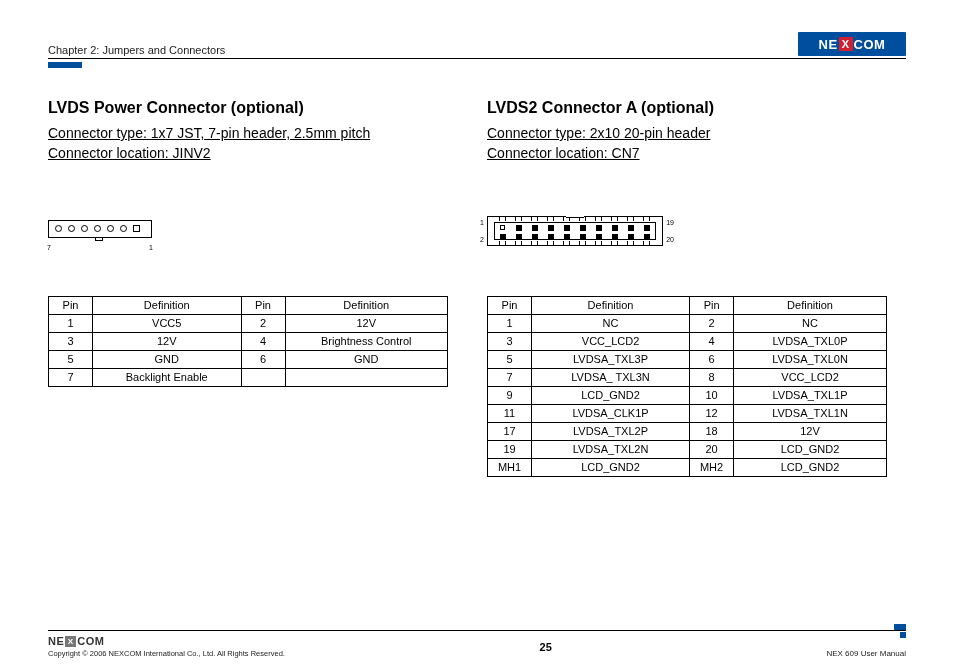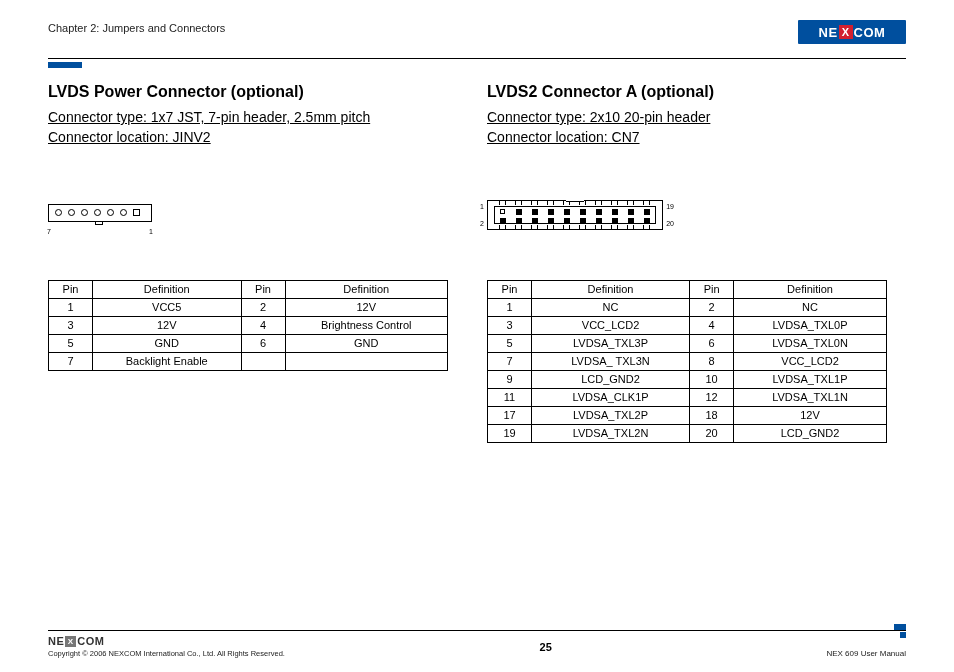--- a/index.html
+++ b/index.html
@@ -1,29 +1,29 @@
 <!DOCTYPE html>
 <html><head>
 <meta charset="utf-8">
 <style>
   * { box-sizing: border-box; margin: 0; padding: 0; }
   html, body { width: 954px; height: 672px; font-family: Arial, Helvetica, sans-serif; background: #fff; color: #000; }
   .page { position: relative; width: 954px; height: 672px; padding: 20px 48px 14px 48px; }
 
   
-  .hdr-row { display: flex; justify-content: space-between; align-items: flex-start; height: 36px; }
+  .hdr-row { display: flex; justify-content: space-between; align-items: flex-end; height: 36px; }
   .chapter-title { font-size: 11px; color: #222; padding-top: 2px; }
   .logo-top { width: 108px; height: 24px; background: #004f9e; display:flex; align-items:center; justify-content:center; border-radius:1px; }
   .logo-text { color:#fff; font-weight:700; font-size:13px; letter-spacing:0.5px; font-family: Arial, sans-serif; display:flex; align-items:center; }
   .logo-text .x { display:inline-block; width:14px; height:14px; background:#d21f2f; color:#fff; margin:0 1px; text-align:center; line-height:14px; font-size:11px; }
   .hdr-rule { height: 0; border-top: 1px solid #000; margin-top: 2px; position: relative; }
   .hdr-tick { position:absolute; left:0; top:3px; width: 34px; height:6px; background:#004f9e; }
 
   
-  .body-cols { display:flex; gap: 20px; margin-top: 24px; }
+  .body-cols { display:flex; gap: 20px; margin-top: 40px; }
   .col { flex:1; }
 
   .sec-title { font-size: 16px; font-weight: 700; margin-bottom: 6px; }
   .sec-sub { font-size: 14px; line-height: 1.45; text-decoration: underline; }
 
   .diagram-zone { height: 110px; position:relative; margin-top: 18px; }
 
   
   .jst { position:absolute; left:0; top:38px; }
   .jst-box { width: 104px; height: 18px; border:1px solid #000; position:relative; background:#fff; }
@@ -275,20 +275,26 @@
               <td>LVDSA_TXL2P</td>
               <td>18</td>
               <td>12V</td>
             </tr>
             <tr>
               <td>19</td>
               <td>LVDSA_TXL2N</td>
               <td>20</td>
               <td>LCD_GND2</td>
             </tr>
+            <tr>
+              <td>MH1</td>
+              <td>LCD_GND2</td>
+              <td>MH2</td>
+              <td>LCD_GND2</td>
+            </tr>
           </tbody>
       </table>
     </div>
 
   </div>
 
   <div class="ftr">
     <div class="ftr-rule">
       <div class="ftr-tick-r"></div>
       <div class="ftr-tick-r2"></div>

